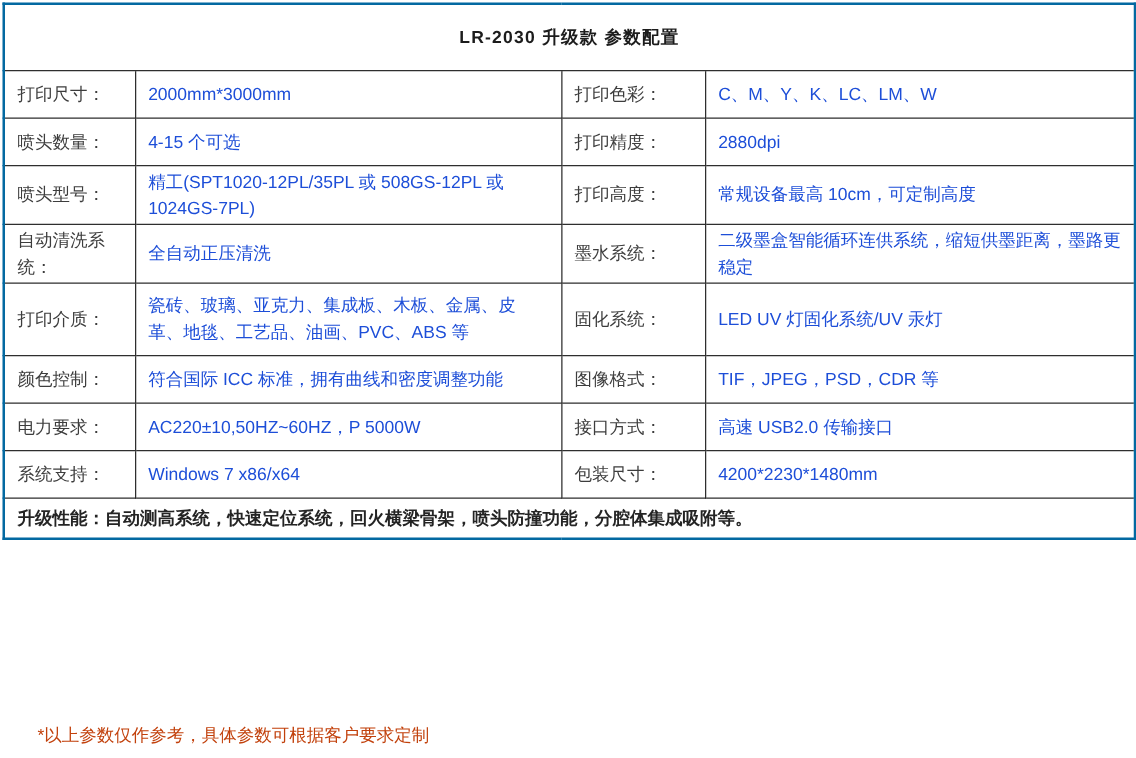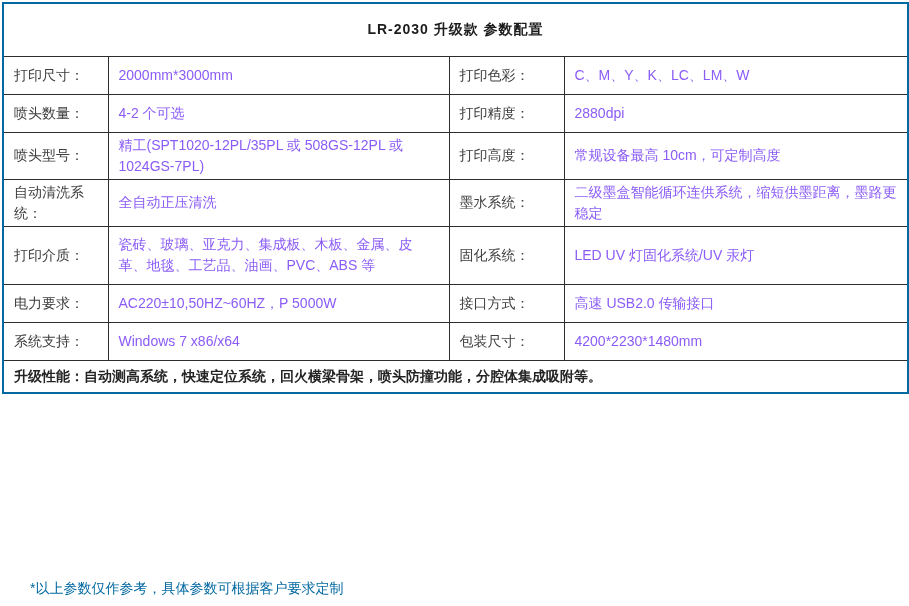--- a/index.html
+++ b/index.html
@@ -41,35 +41,35 @@
     letter-spacing: 1px;
   }
   tr.std  { height: 38px; }
   tr.tall { height: 58px; }
   tr.upg  { height: 33px; padding-left: 12px; }
   td.lbl {
     color: #3d3d3d;
     padding-left: 12px;
   }
   td.val {
-    color: #8b5cf6;
+    color: #1d4ed8;
     padding-left: 14px;
   }
   td.upgrade-cell {
     font-weight: bold;
     color: #242424;
     font-size: 14.5px;
     padding-left: 12px;
   }
   .footer-note {
     position: absolute;
     left: 30px;
     top: 580px;
     font-size: 14px;
-    color: #0369a1;
+    color: #c2410c;
   }
 </style>
 </head>
 <body>
 
 <div class="sheet">
   <table class="spec">
     <colgroup>
       <col style="width:105px">
       <col style="width:341px">
@@ -82,41 +82,47 @@
       </tr>
 
       <tr class="std">
         <td class="lbl">打印尺寸：</td>
         <td class="val">2000mm*3000mm</td>
         <td class="lbl">打印色彩：</td>
         <td class="val">C、M、Y、K、LC、LM、W</td>
       </tr>
       <tr class="std">
         <td class="lbl">喷头数量：</td>
-        <td class="val">4-2 个可选</td>
+        <td class="val">4-15 个可选</td>
         <td class="lbl">打印精度：</td>
         <td class="val">2880dpi</td>
       </tr>
       <tr class="std">
         <td class="lbl">喷头型号：</td>
         <td class="val">精工(SPT1020-12PL/35PL 或 508GS-12PL 或 1024GS-7PL)</td>
         <td class="lbl">打印高度：</td>
         <td class="val">常规设备最高 10cm，可定制高度</td>
       </tr>
       <tr class="std">
         <td class="lbl">自动清洗系统：</td>
         <td class="val">全自动正压清洗</td>
         <td class="lbl">墨水系统：</td>
         <td class="val">二级墨盒智能循环连供系统，缩短供墨距离，墨路更稳定</td>
       </tr>
       <tr class="tall">
         <td class="lbl">打印介质：</td>
         <td class="val">瓷砖、玻璃、亚克力、集成板、木板、金属、皮革、地毯、工艺品、油画、PVC、ABS 等</td>
         <td class="lbl">固化系统：</td>
         <td class="val">LED UV 灯固化系统/UV 汞灯</td>
+      </tr>
+      <tr class="std">
+        <td class="lbl">颜色控制：</td>
+        <td class="val">符合国际 ICC  标准，拥有曲线和密度调整功能</td>
+        <td class="lbl">图像格式：</td>
+        <td class="val">TIF，JPEG，PSD，CDR 等</td>
       </tr>
       <tr class="std">
         <td class="lbl">电力要求：</td>
         <td class="val">AC220±10,50HZ~60HZ，P  5000W</td>
         <td class="lbl">接口方式：</td>
         <td class="val">高速 USB2.0 传输接口</td>
       </tr>
       <tr class="std">
         <td class="lbl">系统支持：</td>
         <td class="val">Windows 7  x86/x64</td>

